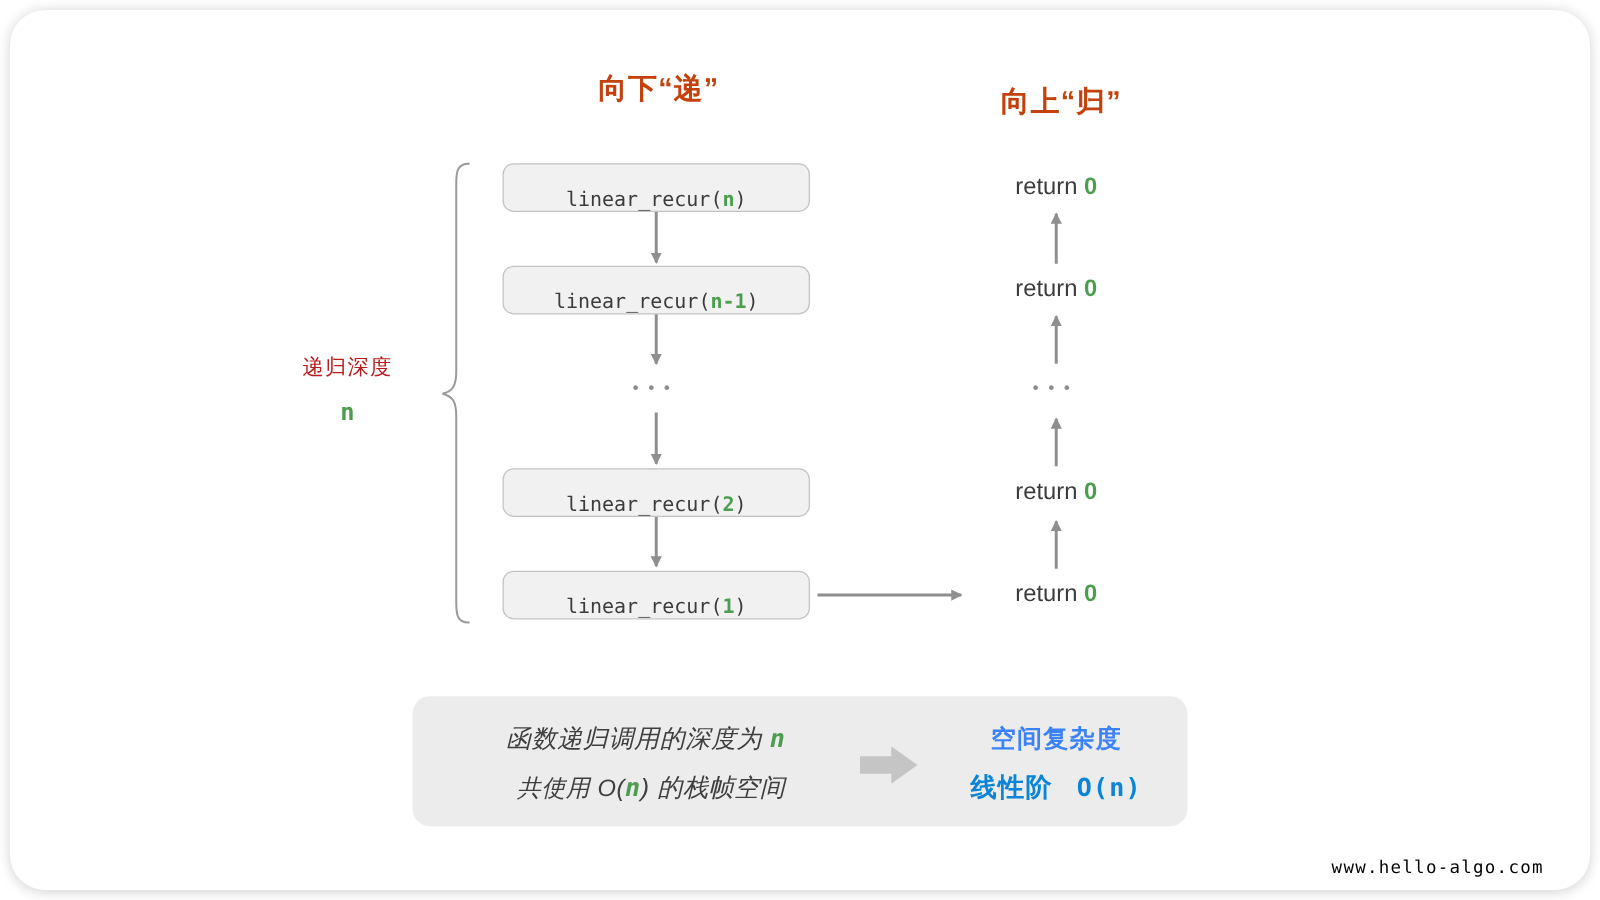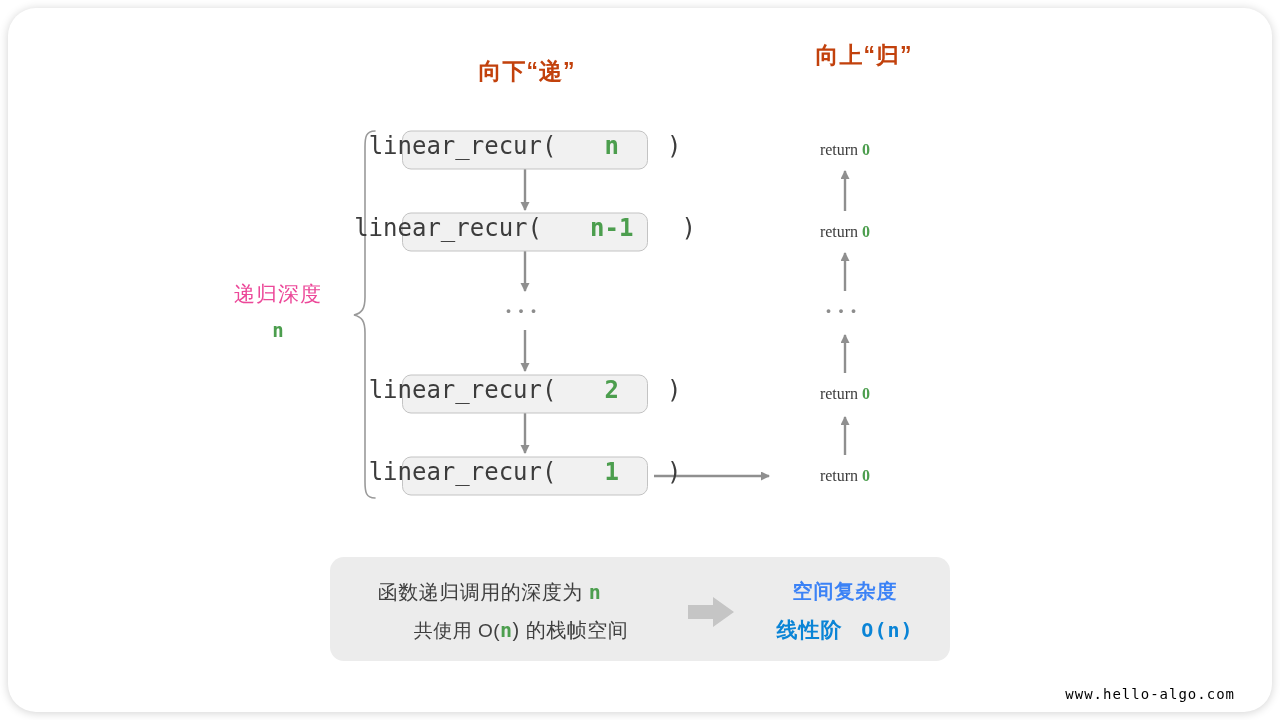--- a/index.html
+++ b/index.html
@@ -5,33 +5,33 @@
   html,body{margin:0;padding:0;background:#ffffff;}
   .stage{position:relative;width:1280px;height:720px;font-family:"Liberation Sans","DejaVu Sans",sans-serif;overflow:hidden;}
   .card{position:absolute;left:8px;top:8px;right:8px;bottom:8px;background:#ffffff;border-radius:28px;
         box-shadow:0 1px 10px rgba(0,0,0,0.18);}
   .abs{position:absolute;}
   .ctr{transform:translate(-50%,-50%);white-space:nowrap;}
 
   .col-header{font-size:23px;font-weight:bold;color:#c2410c;letter-spacing:1px;}
   .mono{font-family:"DejaVu Sans Mono","Liberation Mono",monospace;}
   .code-box{background:#f1f1f1;border:1.5px solid #c3c3c3;border-radius:9px;
-            width:244px;height:37px;display:flex;align-items:flex-start;justify-content:center;
-            font-family:"DejaVu Sans Mono","Liberation Mono",monospace;font-size:24px;color:#3c3c3c;gap:48px;}
+            width:244px;height:37px;display:flex;align-items:flex-end;justify-content:center;
+            font-family:"DejaVu Sans Mono","Liberation Mono",monospace;font-size:16px;color:#3c3c3c;}
   .arg{color:var(--green);font-weight:bold;}
-  .ret{font-family:Liberation Serif, serif;font-size:16px;color:#3c3c3c;}
+  .ret{font-family:Liberation Sans, sans-serif;font-size:19px;color:#3c3c3c;}
   .ret .zero{color:var(--green);font-weight:bold;}
   .dots{font-size:13px;letter-spacing:8px;color:#8d8d8d;font-weight:bold;}
 
-  .depth-label{font-size:21px;color:#ec4899;letter-spacing:1px;}
+  .depth-label{font-size:17px;color:#b91c1c;letter-spacing:1px;}
   .depth-n{font-family:"DejaVu Sans Mono","Liberation Mono",monospace;font-size:19px;font-weight:bold;color:var(--green);}
   .base-label{font-size:19px;font-weight:bold;color:#9c9c9c;text-align:center;line-height:28px;letter-spacing:1px;}
 
   .summary-card{left:330px;top:557px;width:620px;height:104px;background:#ececec;border-radius:14px;}
-  .sum-left{font-size:20px;color:#3f3f3f;text-align:left;line-height:38px;letter-spacing:0.5px;}
+  .sum-left{font-size:20px;color:#3f3f3f;text-align:right;line-height:38px;letter-spacing:0.5px;font-style:italic;}
   .sum-left .mono{font-size:19px;}
   .sum-n{font-family:"DejaVu Sans Mono","Liberation Mono",monospace;font-weight:bold;color:var(--green);}
   .sum-title{font-size:20px;font-weight:bold;color:#3b82f6;letter-spacing:1px;}
   .sum-result{font-size:21px;font-weight:bold;color:var(--blue);letter-spacing:1px;}
   .sum-result .mono{font-size:20px;margin-left:12px;}
 
   .watermark{right:45px;bottom:18px;font-family:"DejaVu Sans Mono","Liberation Mono",monospace;
              font-size:14px;color:#000000;letter-spacing:1px;}
   svg{display:block;}
 </style>
@@ -61,21 +61,21 @@
       <line x1="845" y1="373" x2="845" y2="335" marker-end="url(#ah)"></line>
       <line x1="845" y1="455" x2="845" y2="417" marker-end="url(#ah)"></line>
     </g>
 
     <line x1="654" y1="476" x2="769" y2="476" stroke="#8f8f8f" stroke-width="2.4" marker-end="url(#ah)"></line>
 
     <path d="M375,131 C366,131 365,137 365,147 L365,297 C365,309 362,313 354,315 C362,317 365,321 365,333 L365,482 C365,492 366,498 375,498" fill="none" stroke="#9a9a9a" stroke-width="1.6" stroke-linecap="round"></path>
   </svg>
 
   <div class="abs ctr col-header" style="left:527px;top:71px;">向下“递”</div>
-  <div class="abs ctr col-header" style="left:849px;top:55px;margin-left:15px;">向上“归”</div>
+  <div class="abs ctr col-header" style="left:849px;top:81px;">向上“归”</div>
 
   <div class="abs ctr depth-label" style="left:278px;top:294px;">递归深度</div>
   <div class="abs ctr depth-n" style="left:278px;top:330px;">n</div>
 
   <div class="abs ctr code-box" style="left:525px;top:150px;">
     <span>linear_recur(</span>
       <span class="arg">n</span>
       <span>)</span>
   </div>
   <div class="abs ctr code-box" style="left:525px;top:232px;">

